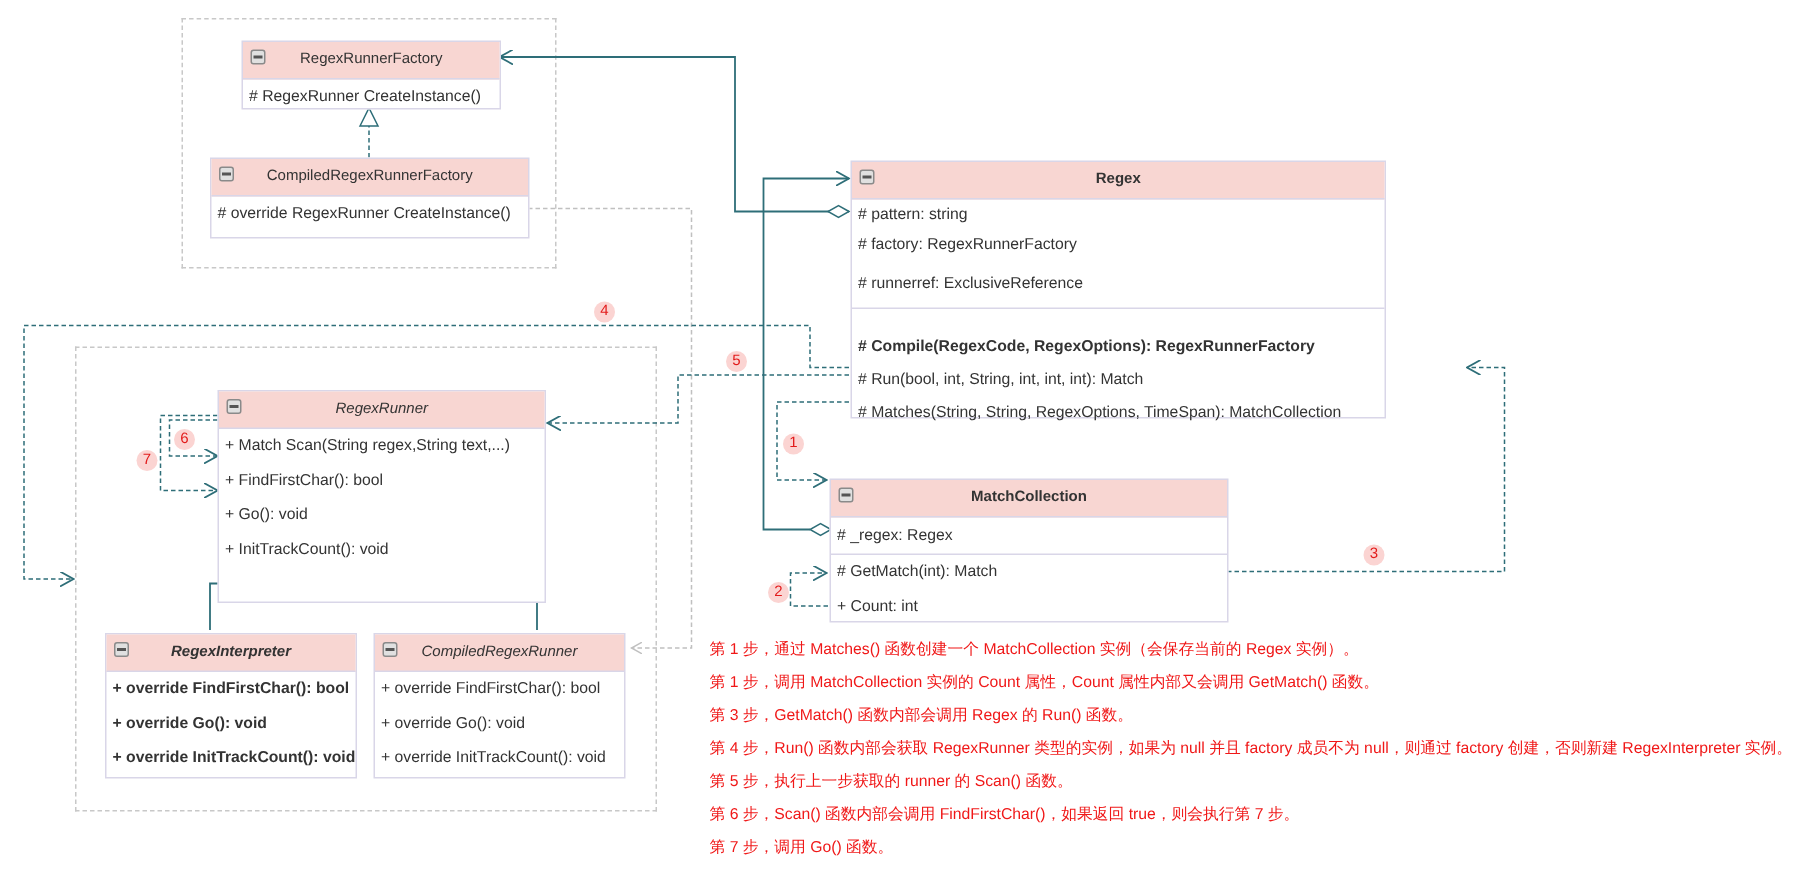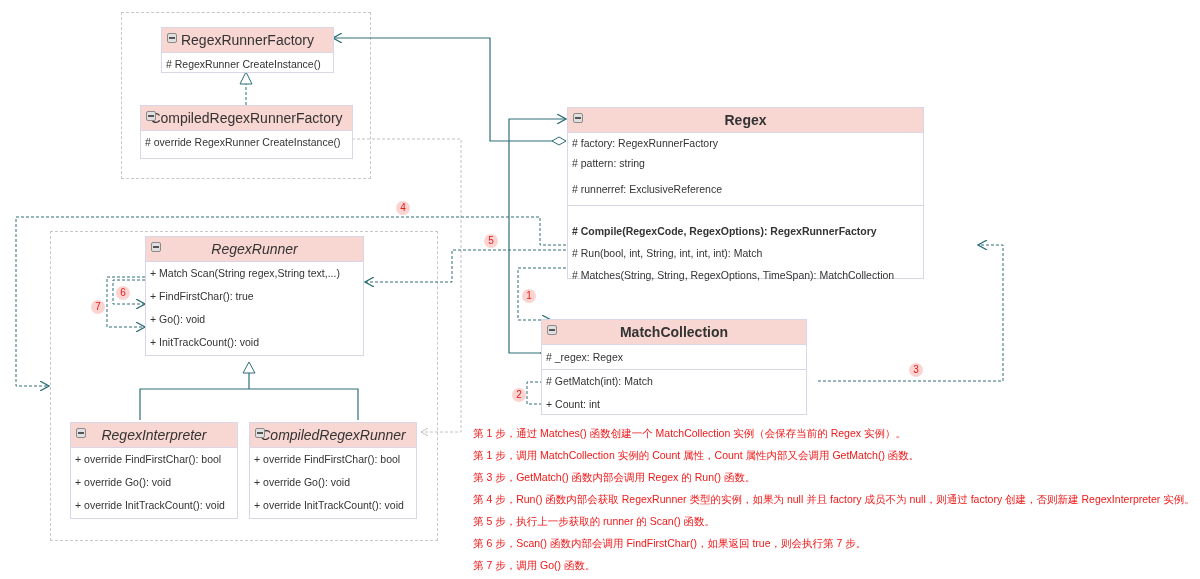--- a/index.html
+++ b/index.html
@@ -2,21 +2,21 @@
 <html><head>
   <meta charset="utf-8">
   <style>
     html, body { margin: 0; padding: 0; background: #ffffff; }
     body { width: 1200px; height: 579px; position: relative; overflow: hidden;
            font-family: "Liberation Sans", sans-serif; font-size: 11px; color: #333; }
     #wires { position: absolute; left: 0; top: 0; width: 1200px; height: 579px; }
     .frame { position: absolute; border: 1px dashed #c8c8c8; box-sizing: border-box; }
     .cls { position: absolute; background: #fff; border: 1px solid #d9d6e8; box-sizing: border-box; }
     .cls .hdr { background: #f8d6d2; height: 24px; line-height: 24px; text-align: center;
-                position: relative; font-size: 14px; color: #333; border-bottom: 1px solid #d9d6e8; }
+                position: relative; font-size: 10px; color: #333; border-bottom: 1px solid #d9d6e8; }
     .cls .hdr.bold { font-weight: bold; }
     .cls .hdr.italic { font-style: italic; }
     .cls .collapse { position: absolute; left: 5px; top: 5px; width: 8px; height: 8px;
                      border: 1px solid #8a8a8a; border-radius: 2px; background: #e0e0e0; }
     .cls .collapse::after { content: ""; position: absolute; left: 1px; right: 1px; top: 3px; height: 1.5px; background: #555; }
     .cls .row { height: 22px; line-height: 22px; padding-left: 4px; white-space: nowrap; font-size: 10.5px; }
     .cls .sep { border-top: 1px solid #d9d6e8; }
     .badge { position: absolute; width: 14px; height: 14px; line-height: 14px; border-radius: 50%;
              background: #fbd4d2; color: #e21b1b; font-size: 10px; text-align: center; }
     .steps { position: absolute; left: 473px; top: 422px; color: #f01818; font-size: 10.5px; }
@@ -87,52 +87,52 @@
     <span>CompiledRegexRunnerFactory</span>
   </div>
   <div class="row"># override RegexRunner CreateInstance()</div>
 </div>
 
 <div class="cls" style="left:567px;top:107px;width:357px;height:172px;">
   <div class="hdr bold">
     <span class="collapse"></span>
     <span>Regex</span>
   </div>
+  <div class="row" style="height:20px;line-height:20px;"># pattern: string</div>
   <div class="row" style="height:20px;line-height:20px;"># factory: RegexRunnerFactory</div>
-  <div class="row" style="height:20px;line-height:20px;"># pattern: string</div>
   <div class="row" style="height:32px;line-height:32px;"># runnerref: ExclusiveReference</div>
   <div class="sep"></div>
   <div class="row" style="margin-top:14px;font-weight:bold;"># Compile(RegexCode, RegexOptions): RegexRunnerFactory</div>
   <div class="row"># Run(bool, int, String, int, int, int): Match</div>
   <div class="row"># Matches(String, String, RegexOptions, TimeSpan): MatchCollection</div>
 </div>
 
-<div class="cls" style="left:145px;top:236px;width:219px;height:120px;">
+<div class="cls" style="left:145px;top:260px;width:219px;height:142px;">
   <div class="hdr italic">
     <span class="collapse"></span>
     <span>RegexRunner</span>
   </div>
   <div class="row" style="height:23px;line-height:23px;">+ Match Scan(String regex,String text,...)</div>
-  <div class="row" style="height:23px;line-height:23px;">+ FindFirstChar(): true</div>
+  <div class="row" style="height:23px;line-height:23px;">+ FindFirstChar(): bool</div>
   <div class="row" style="height:23px;line-height:23px;">+ Go(): void</div>
   <div class="row" style="height:23px;line-height:23px;">+ InitTrackCount(): void</div>
 </div>
 
-<div class="cls" style="left:541px;top:319px;width:266px;height:96px;">
+<div class="cls" style="left:553px;top:319px;width:266px;height:96px;">
   <div class="hdr bold">
     <span class="collapse"></span>
     <span>MatchCollection</span>
   </div>
   <div class="row" style="height:24px;line-height:24px;"># _regex: Regex</div>
   <div class="sep"></div>
   <div class="row" style="height:23px;line-height:23px;"># GetMatch(int): Match</div>
   <div class="row" style="height:22px;line-height:22px;">+ Count: int</div>
 </div>
 
-<div class="cls" style="left:70px;top:422px;width:168px;height:97px;">
+<div class="cls" style="left:70px;top:422px;width:168px;height:97px;font-weight:bold;">
   <div class="hdr italic">
     <span class="collapse"></span>
     <span>RegexInterpreter</span>
   </div>
   <div class="row" style="height:23px;line-height:23px;">+ override FindFirstChar(): bool</div>
   <div class="row" style="height:23px;line-height:23px;">+ override Go(): void</div>
   <div class="row" style="height:23px;line-height:23px;">+ override InitTrackCount(): void</div>
 </div>
 
 <div class="cls" style="left:249px;top:422px;width:168px;height:97px;">

